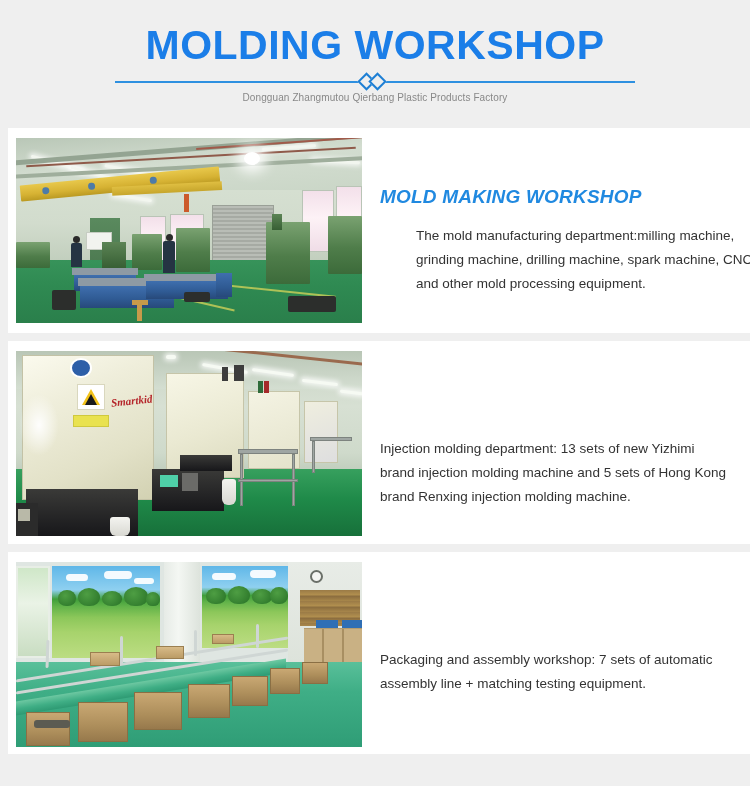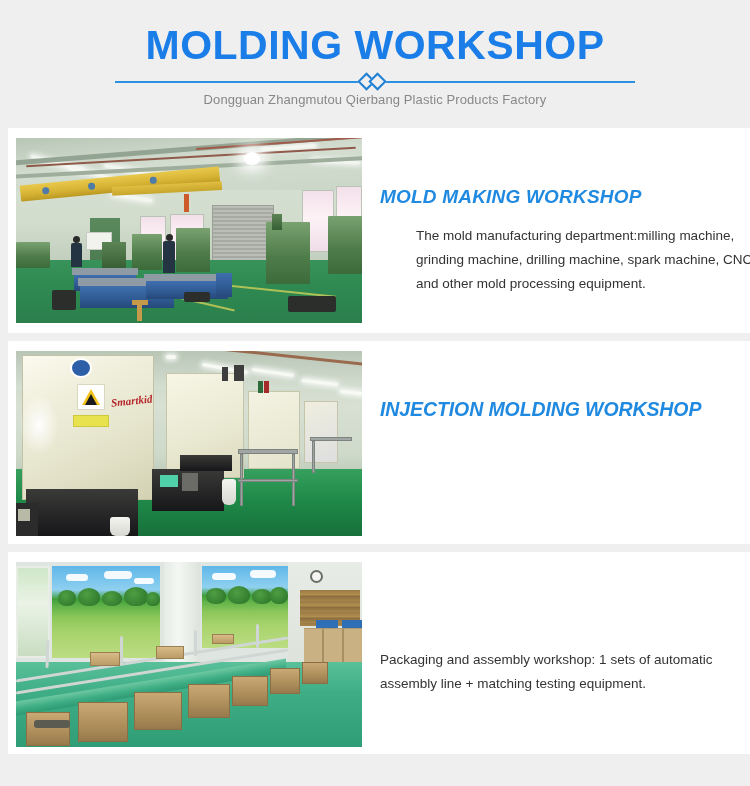--- a/index.html
+++ b/index.html
@@ -71,21 +71,21 @@
     transform: rotate(45deg);
     background: #efefef;
   }
   .diamond.left  { left: 15px; }
   .diamond.right { left: 26px; }
 
   .page-subtitle {
     position: absolute;
     left: 0; top: 92px;
     width: 750px;
-    font-size: 13px;
+    font-size: 10px;
     color: #888888;
     letter-spacing: 0.1px;
   }
 
   
   .card {
     position: absolute;
     left: 8px;
     width: 748px;
     background: #ffffff;
@@ -522,21 +522,21 @@
       <div class="p2 p2-table" style="left:296px; top:90px;  width:3px;  height:32px;"></div>
       <div class="p2 p2-bag" style="left:206px; top:128px; width:14px; height:26px;"></div>
       <div class="p2 p2-bag" style="left:94px;  top:166px; width:20px; height:19px;"></div>
       <div class="p2" style="left:144px; top:124px; width:18px; height:12px; background:#4fd0a8;"></div>
       <div class="p2" style="left:166px; top:122px; width:16px; height:18px; background:#6b6b68;"></div>
       <div class="p2" style="left:0px;   top:152px; width:22px; height:33px; background:#2b2b2b;"></div>
       <div class="p2" style="left:2px;   top:158px; width:12px; height:12px; background:#b9b9a8;"></div>
     </div>
 
     <div class="text-col">
-      <div class="section-heading">INJECTION MOLDING WORKSHOP</div>
+      <div class="section-body">Injection molding department: 13 sets of new Yizhimi brand injection molding machine and 5 sets of Hong Kong brand Renxing injection molding machine.</div>
     </div>
   </div>
 
   <div class="card card-3">
 
     <div class="photo">
       <div class="p3 p3-bg"></div>
 
       <div class="p3 p3-mural p3-mural-1">
         <div class="p3 p3-cloud" style="left:14px; top:8px;  width:22px; height:7px;"></div>
@@ -585,17 +585,17 @@
       <div class="p3 p3-box" style="left:62px;  top:140px; width:50px; height:40px;"></div>
       <div class="p3 p3-box" style="left:118px; top:130px; width:48px; height:38px;"></div>
       <div class="p3 p3-box" style="left:172px; top:122px; width:42px; height:34px;"></div>
       <div class="p3 p3-box" style="left:216px; top:114px; width:36px; height:30px;"></div>
       <div class="p3 p3-box" style="left:254px; top:106px; width:30px; height:26px;"></div>
       <div class="p3 p3-box" style="left:286px; top:100px; width:26px; height:22px;"></div>
       <div class="p3" style="left:18px; top:158px; width:36px; height:8px; background:#5b5b52; border-radius:3px;"></div>
     </div>
 
     <div class="text-col">
-      <div class="section-body">Packaging and assembly workshop: 1 sets of automatic assembly line + matching testing equipment.</div>
+      <div class="section-body">Packaging and assembly workshop: 7 sets of automatic assembly line + matching testing equipment.</div>
     </div>
   </div>
 
 </div>
 
 </body></html>

